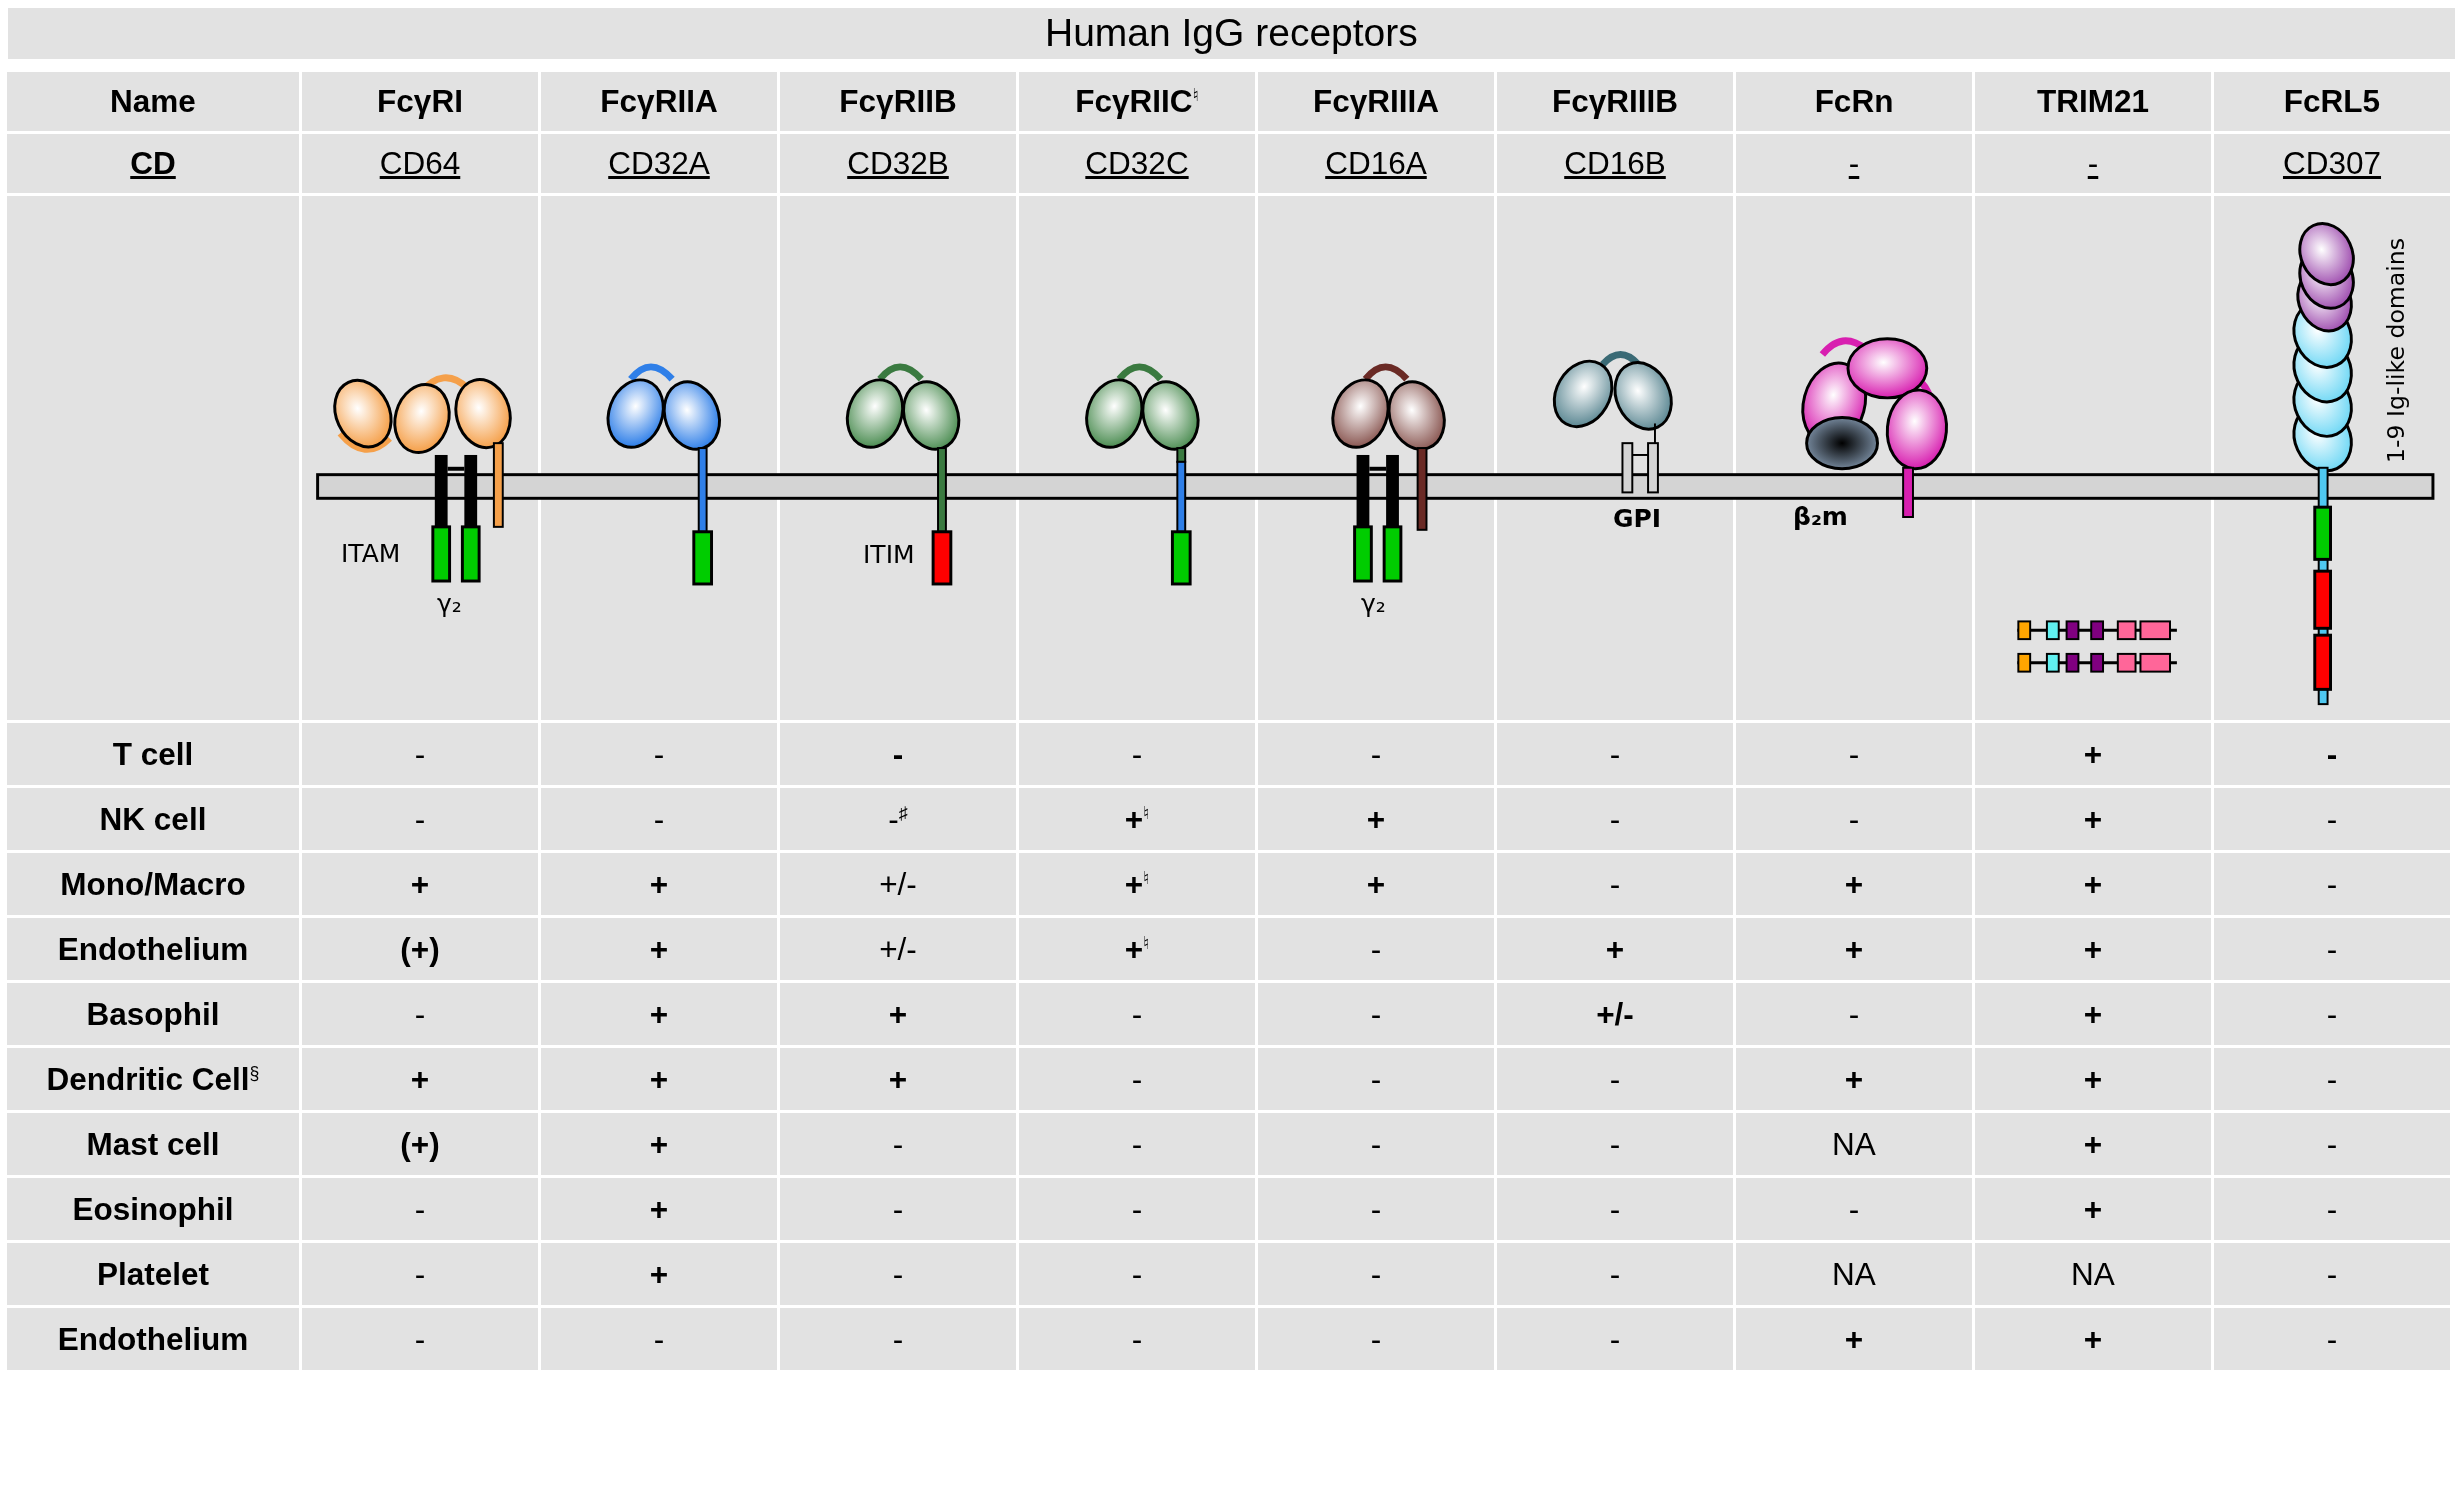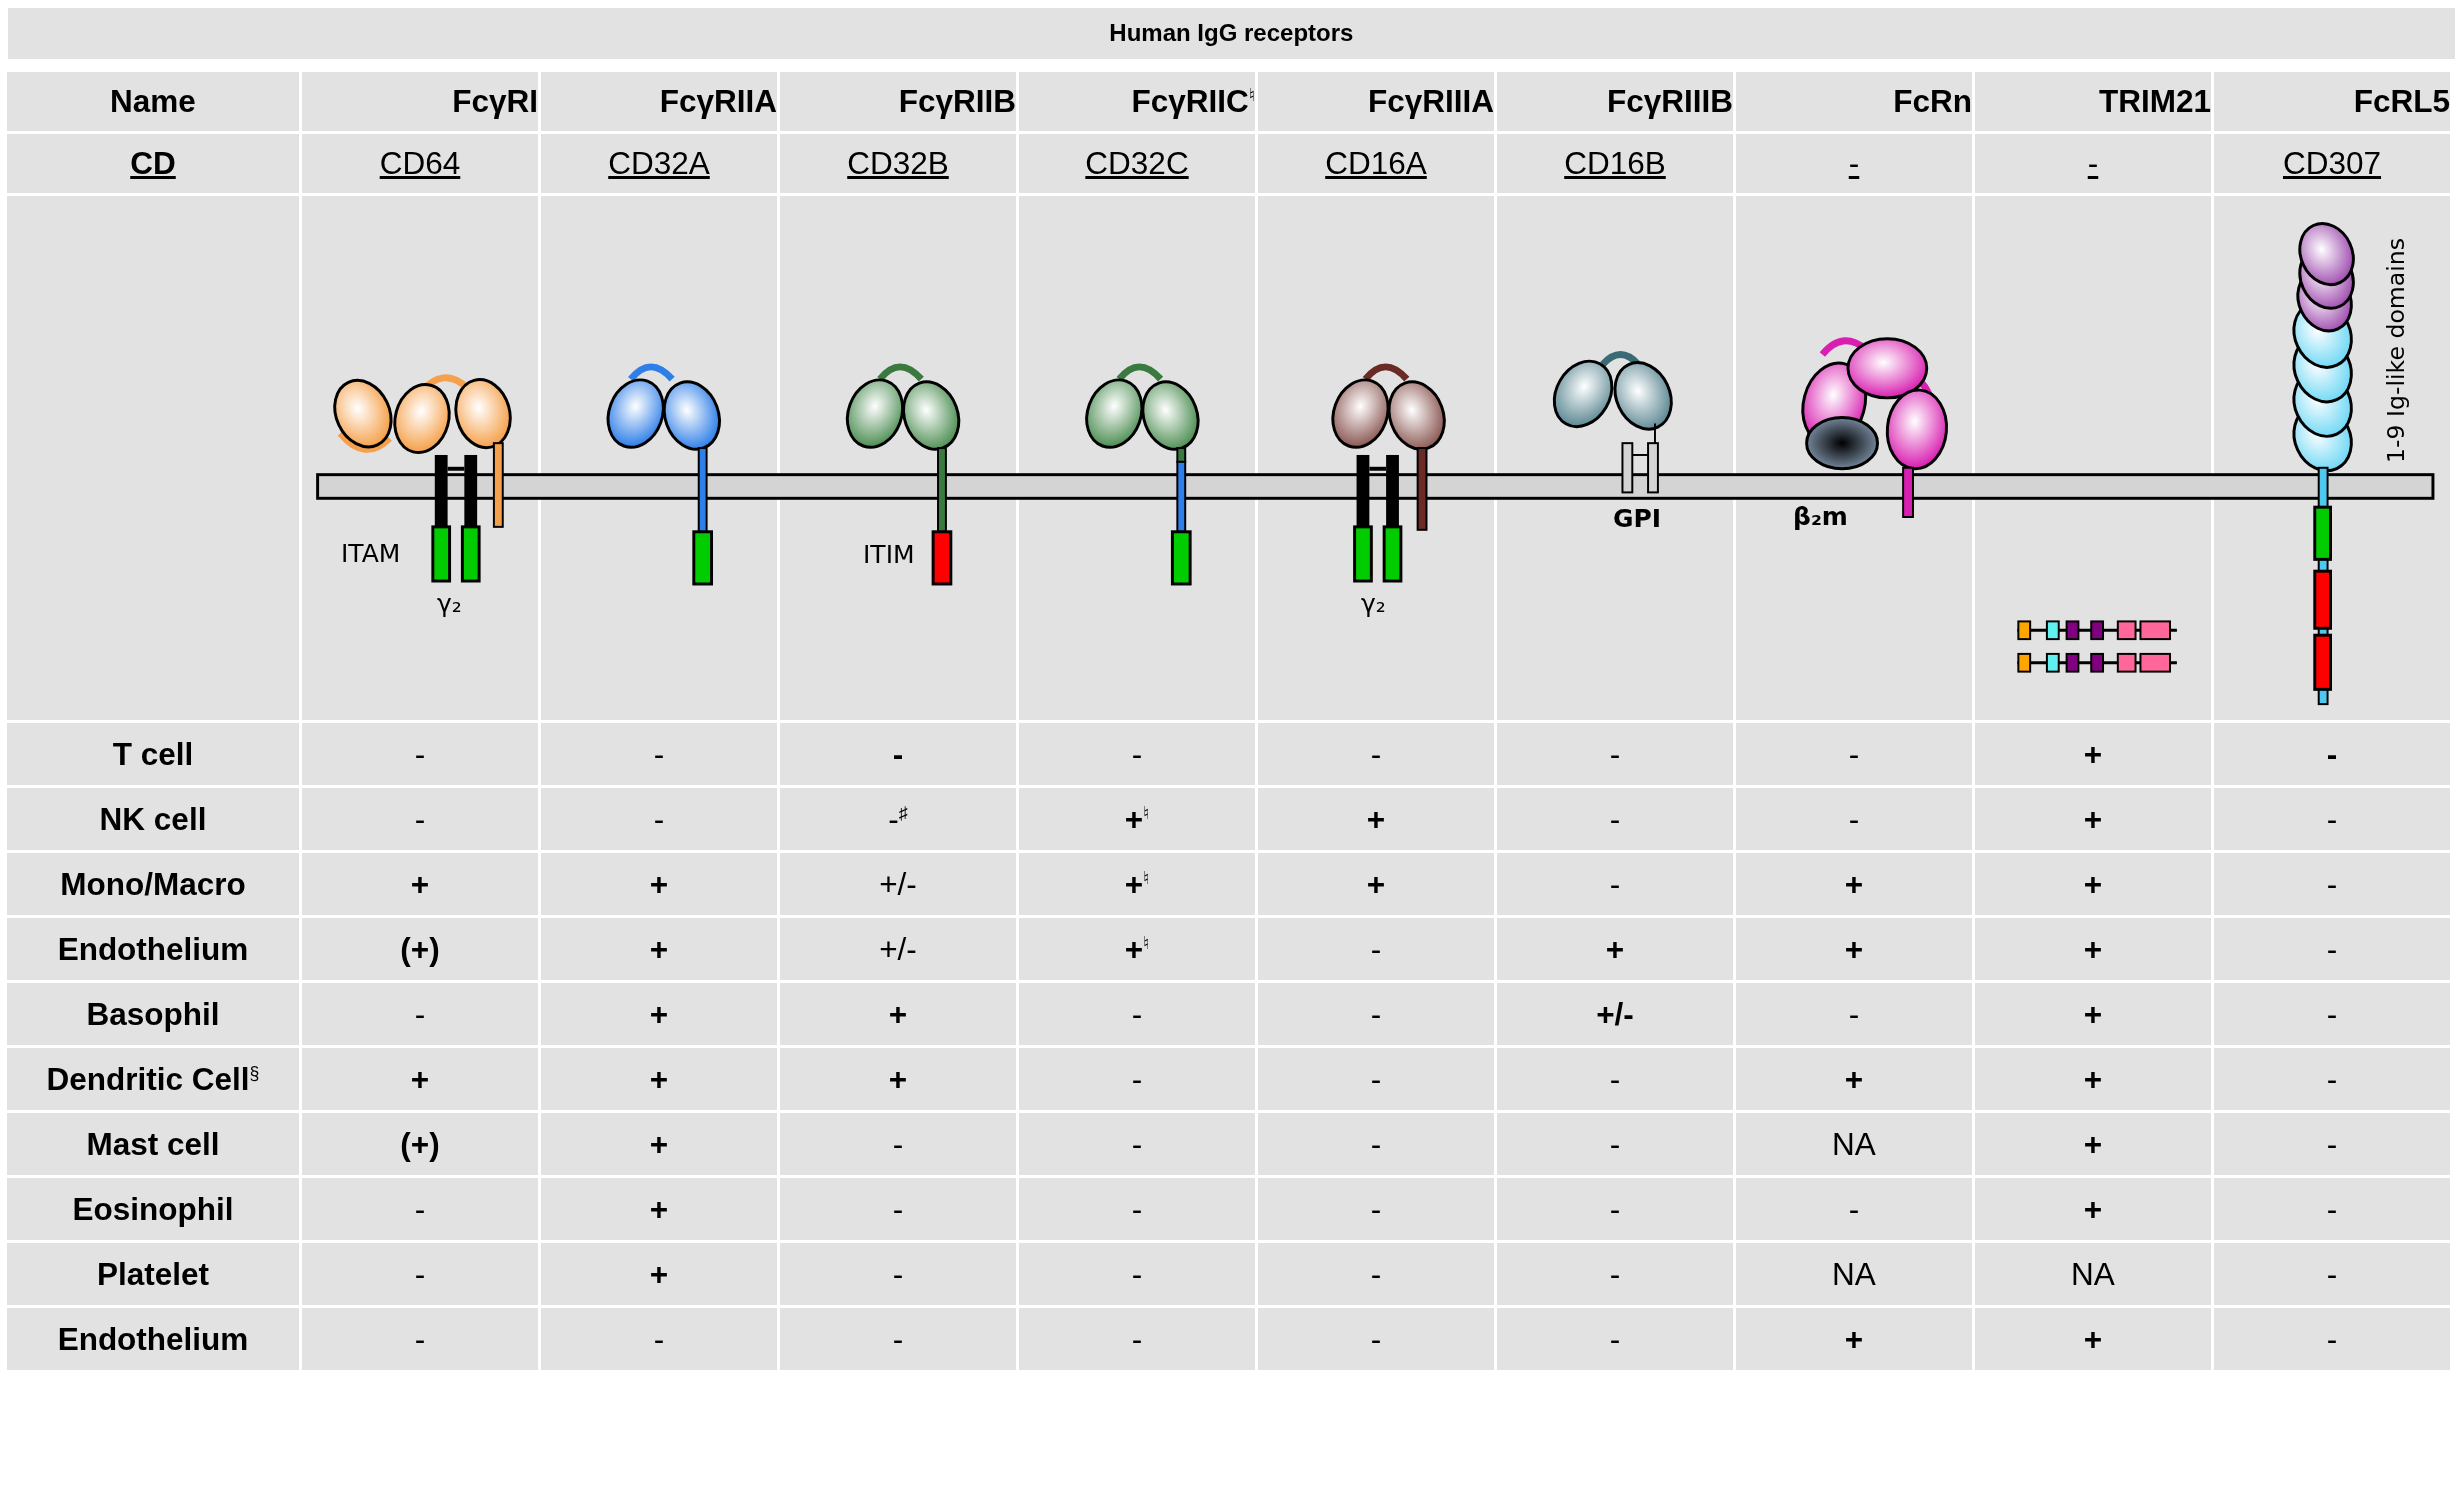--- a/index.html
+++ b/index.html
@@ -1,27 +1,27 @@
 <!DOCTYPE html>
 <html><head>
 <meta charset="utf-8">
 <style>
   html, body { margin:0; padding:0; background:#ffffff; }
   body { width:2463px; height:1489px; position:relative; overflow:hidden;
          font-family:"Liberation Sans", sans-serif; color:#000; }
   .title-bar { position:absolute; left:7.9px; top:7.9px; width:2447px; height:51px;
                background:#e2e2e2; display:flex; align-items:center; justify-content:center;
-               font-weight:bold; font-size:24px; }
+               font-weight:normal; font-size:39px; }
   table.grid { position:absolute; left:7.9px; top:69px; border-collapse:separate; border-spacing:3.9px 3.9px;
                margin-left:-3.9px; }
   table.grid td { background:#e2e2e2; text-align:center; vertical-align:middle; padding:0; }
   td.rowhead { width:292px; font-weight:bold; font-size:31.5px; }
   td.c { width:236px; font-size:31.5px; }
   tr.hdr td { height:59px;margin-top:8px; }
-  tr.hdr td.c { font-weight:bold;text-align:right; }
+  tr.hdr td.c { font-weight:bold; }
   tr.cd td { height:59px;text-decoration:underline; }
   tr.diag td { height:524px; }
   tr.cell td { height:62px; }
   .bold { font-weight:bold; }
   sup.fn { font-size:17.7px; font-weight:normal; vertical-align:super; line-height:0; }
   .diagram-layer { position:absolute; left:0; top:0; width:2463px; height:1489px; pointer-events:none; }
   .diagram-layer svg { position:absolute; left:0; top:0; }
   .diag-label { position:absolute; font-family:"DejaVu Sans", sans-serif; font-size:25px; }
   .diag-label.b { font-weight:bold; }
   .vert-label { position:absolute; left:2382px; top:227px; width:246px; transform-origin:0 0;

